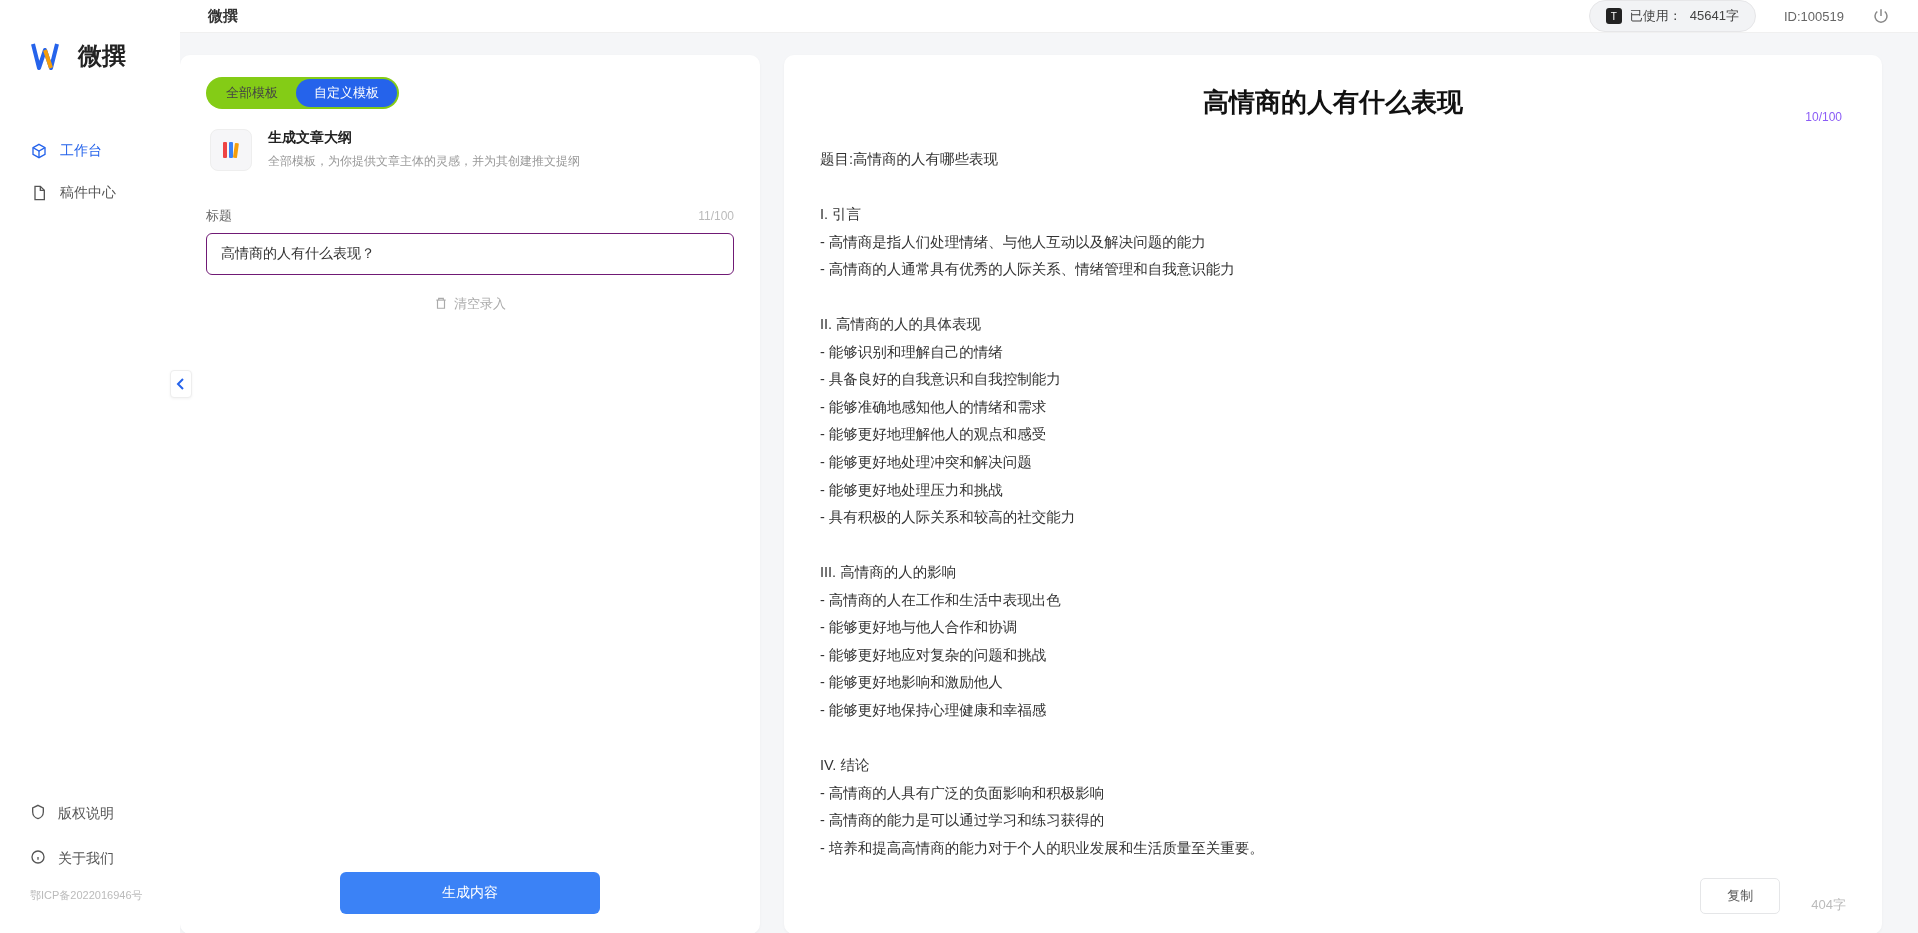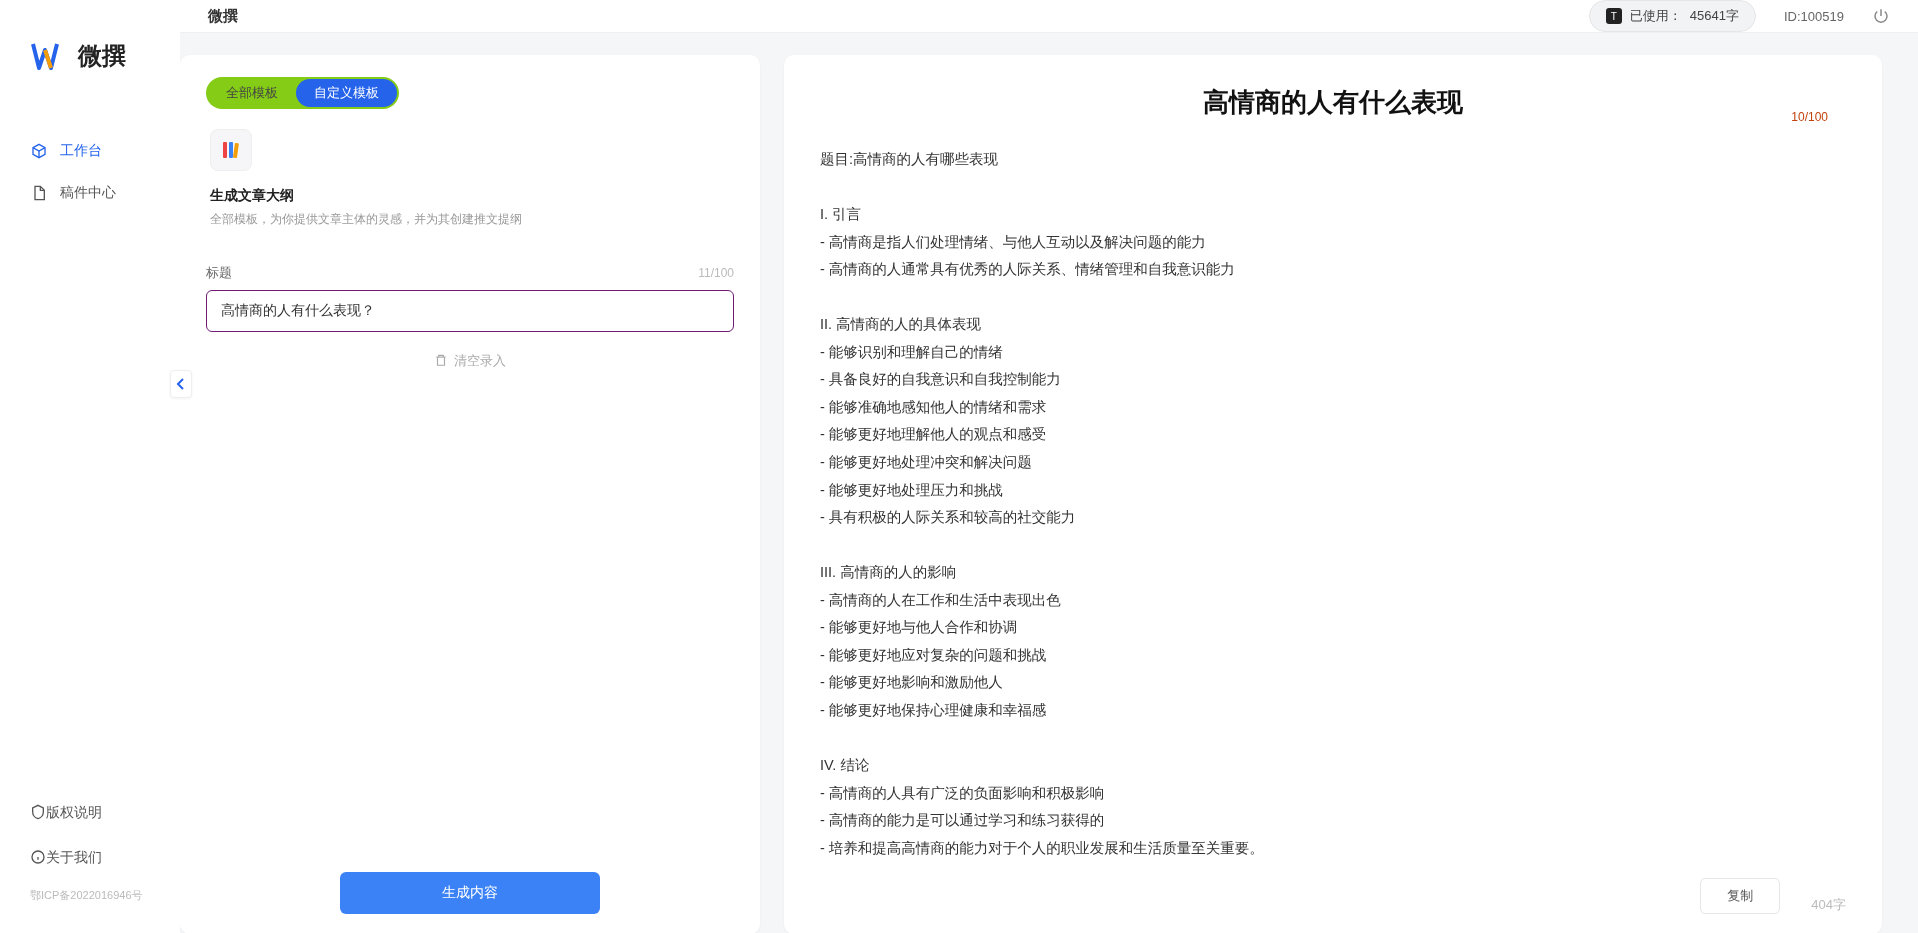--- a/index.html
+++ b/index.html
@@ -61,22 +61,22 @@
 .nav-item .glyph { width: 18px; height: 18px; display:flex; align-items:center; justify-content:center; }
 .sidebar-footer {
   margin-top: auto;
   padding: 0 20px 20px 20px;
   display: flex;
   flex-direction: column;
   gap: 14px;
 }
 .footer-item {
   display: flex;
-  align-items: flex-start;
-  gap: 0;
+  align-items: center;
+  gap: 12px;
   color: #555;
   cursor: pointer;
   padding: 6px 10px;
 }
 .icp {
   font-size: 11px;
   color: #bbb;
   padding: 0 10px;
 }
 .collapse-handle {
@@ -166,21 +166,20 @@
   color: #444;
   cursor: pointer;
 }
 .tab.active { background: #2563eb; color: #fff; }
 
 .template-card {
   display: flex;
   gap: 16px;
   align-items: flex-start;
   padding: 6px 4px 12px 4px;
-  flex-direction: column;
 }
 .template-ico {
   width: 42px;
   height: 42px;
   border-radius: 8px;
   background: #f6f6f8;
   border: 1px solid #eee;
   display: flex;
   align-items: center;
   justify-content: center;
@@ -237,24 +236,24 @@
 }
 .doc-title-row { position: relative; text-align: center; margin-bottom: 26px; }
 .doc-title {
   font-family: "Songti SC", SimSun, serif;
   font-size: 26px;
   font-weight: 700;
   color: #111;
 }
 .doc-title-count {
   position: absolute;
-  right: 18px;
+  right: 4px;
   bottom: -4px;
   font-size: 12px;
-  color: #c2410c;
+  color: #8b5cf6;
 }
 .doc-body {
   flex: 1;
   font-size: 14.5px;
   line-height: 1.9;
   color: #333;
   white-space: pre-line;
   overflow: auto;
 }
 .doc-footer {

